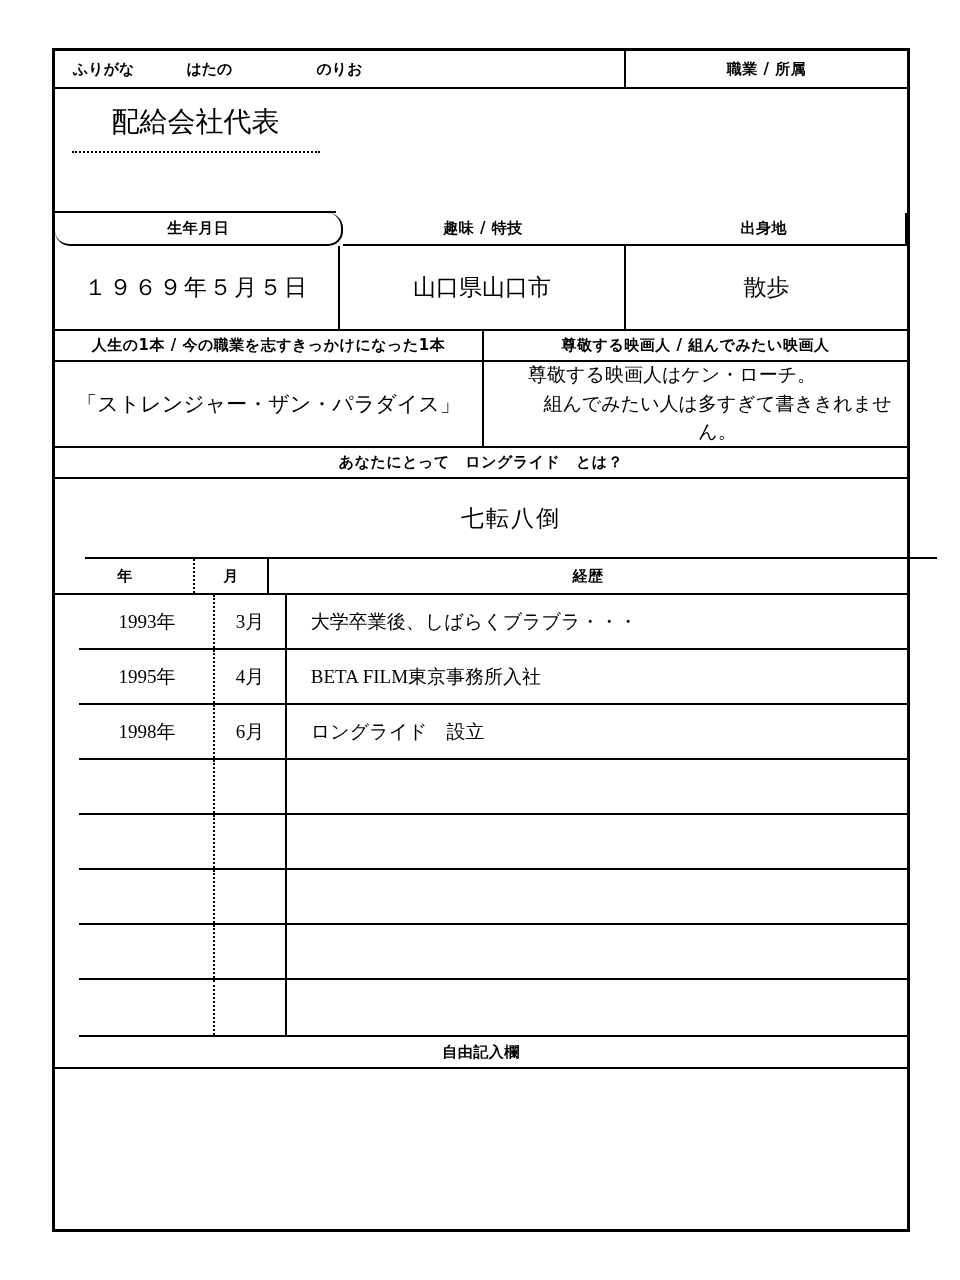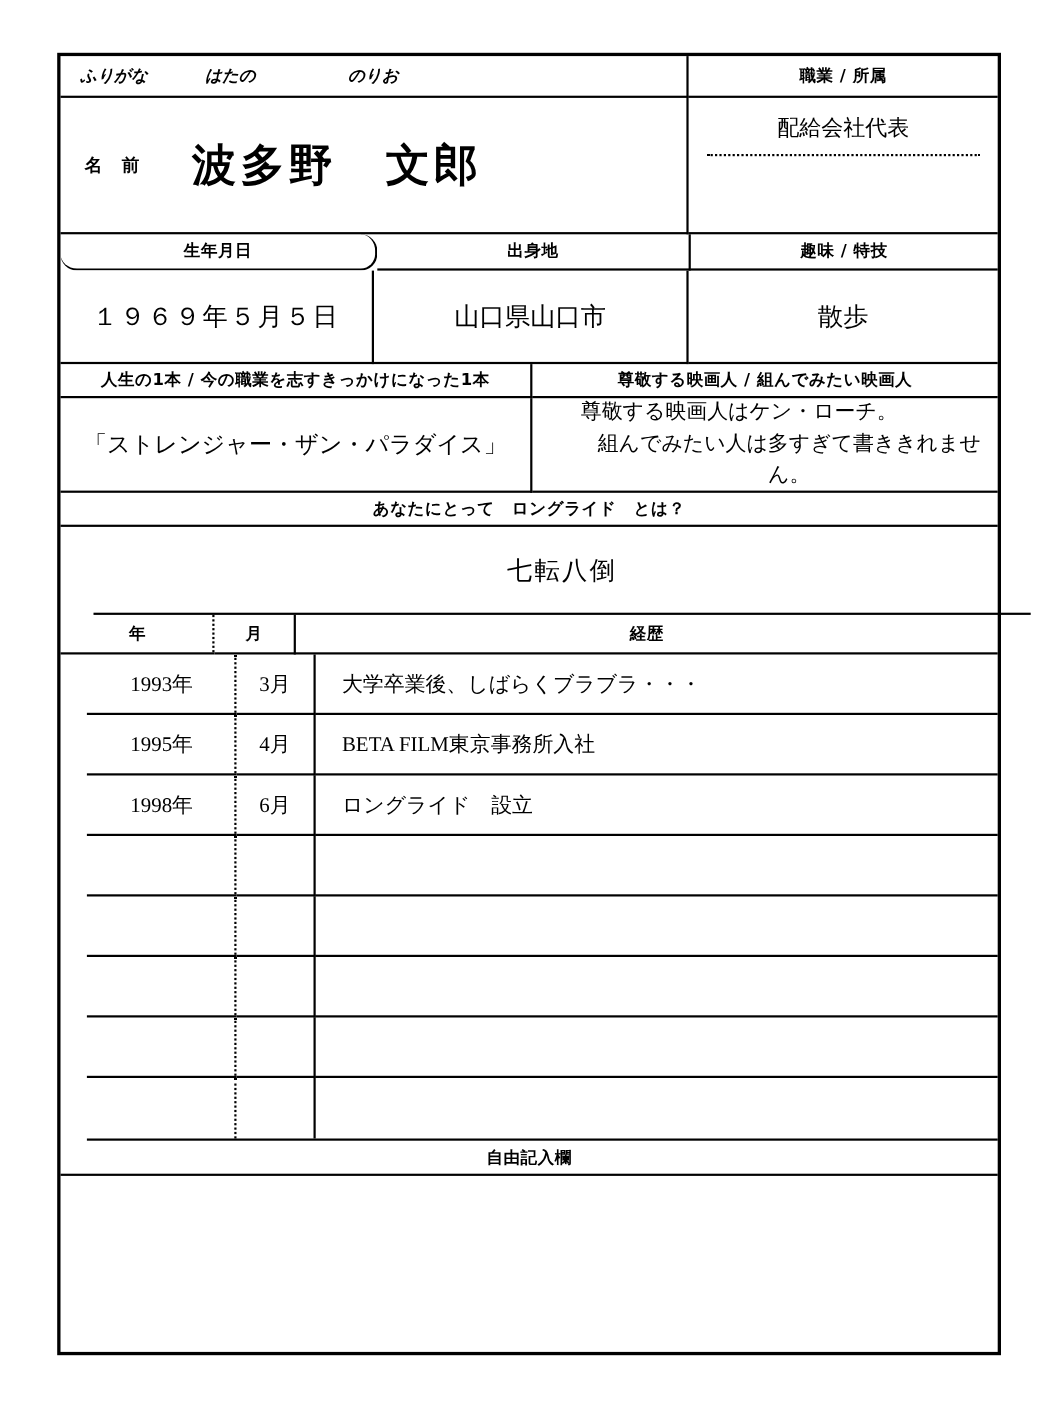--- a/index.html
+++ b/index.html
@@ -61,21 +61,20 @@
 
   
   .furigana-row { height: 38px; }
   .furigana-left {
     width: 571px;
     justify-content: flex-start;
     padding-left: 18px;
     font-family: "DejaVu Sans", "Liberation Sans", sans-serif;
     font-weight: bold;
     font-size: 15px;
-    font-style: italic;
   }
   .furigana-left .fg-label { margin-right: 52px; }
   .furigana-left .fg-sei { margin-right: 84px; }
   .job-head { width: 281px; }
 
   
   .name-row { height: 124px; }
   .name-cell {
     width: 571px;
     justify-content: flex-start;
@@ -94,21 +93,21 @@
     font-size: 40px;
     letter-spacing: 4px;
   }
   .job-cell {
     width: 281px;
     flex-direction: column;
     justify-content: flex-start;
     padding-top: 14px;
   }
   .job-value {
-    font-size: 20px;
+    font-size: 28px;
     margin-bottom: 10px;
   }
   .dotted-line {
     width: 248px;
     border-top: 2.5px dotted #000;
     height: 0;
   }
 
   
   .h3-row { height: 33px; }
@@ -196,34 +195,30 @@
     <div class="row furigana-row">
       <div class="cell b-b b-r furigana-left">
         <span class="fg-label">ふりがな</span>
         <span class="fg-sei">はたの</span>
         <span>のりお</span>
       </div>
       <div class="cell b-b hdr job-head">職業 / 所属</div>
     </div>
 
     <div class="row name-row">
-      <div class="cell b-b b-r name-cell">
-        <span class="name-label">名 前</span>
-        <span class="name-value">波多野　文郎</span>
-      </div>
       <div class="cell b-b job-cell">
         <span class="job-value">配給会社代表</span>
         <span class="dotted-line"></span>
       </div>
     </div>
 
     <div class="row h3-row">
       <div class="cell b-b b-r hdr c-dob-h">生年月日</div>
+      <div class="cell b-b hdr c-hobby-h">趣味 / 特技</div>
       <div class="cell b-b b-r hdr c-origin-h">出身地</div>
-      <div class="cell b-b hdr c-hobby-h">趣味 / 特技</div>
     </div>
 
     <div class="row v3-row">
       <div class="cell b-b b-r c-dob">１９６９年５月５日</div>
       <div class="cell b-b b-r c-origin">山口県山口市</div>
       <div class="cell b-b c-hobby">散歩</div>
     </div>
 
     <div class="row h4-row">
       <div class="cell b-b b-r hdr c-film-h">人生の1本 / 今の職業を志すきっかけになった1本</div>

